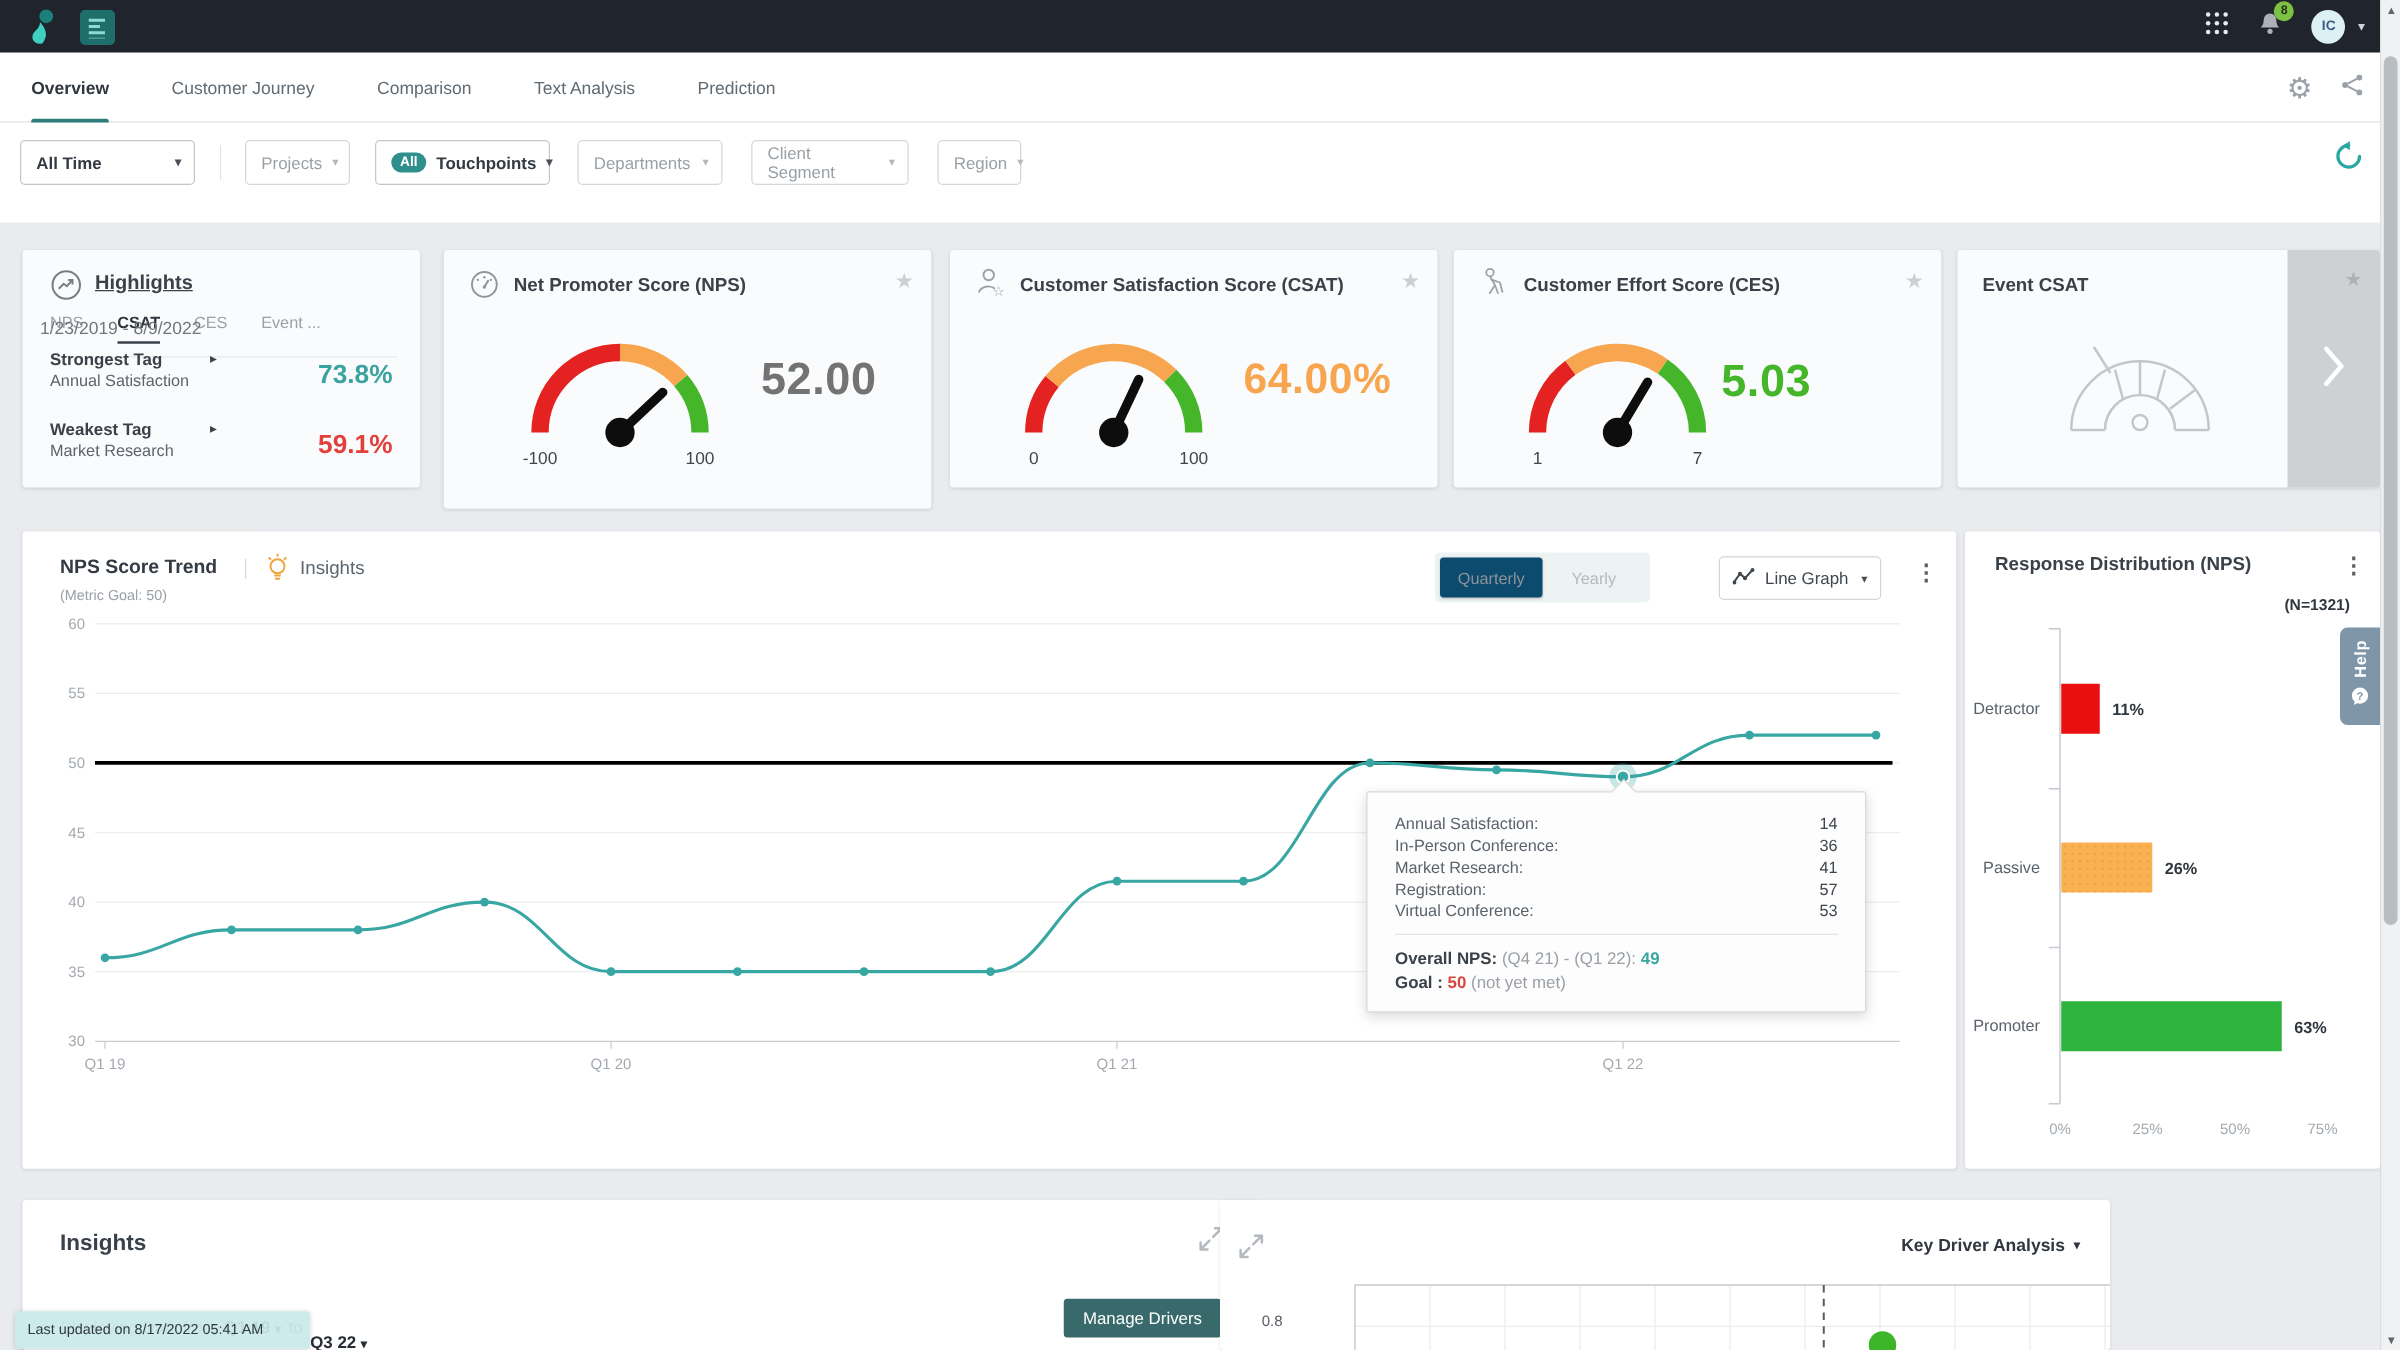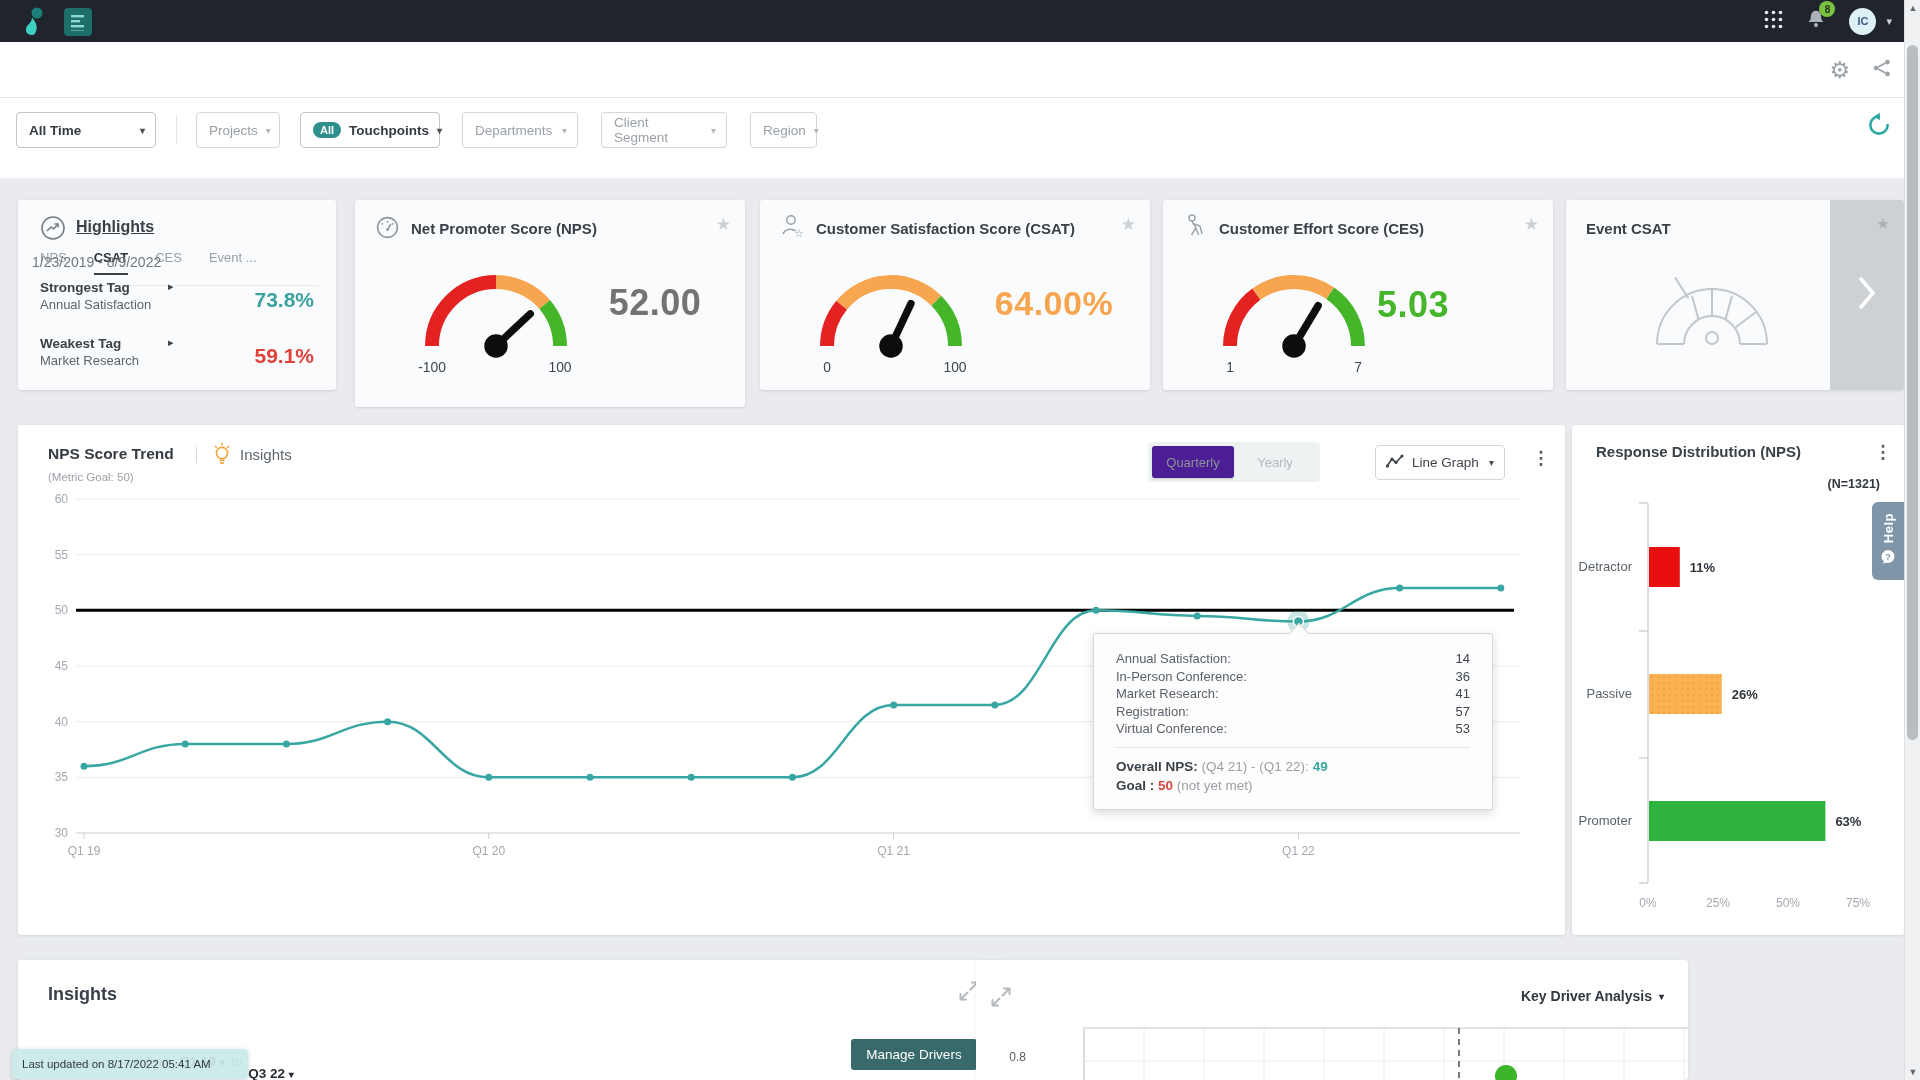--- a/index.html
+++ b/index.html
@@ -60,21 +60,21 @@
   .val { font-size:13px; font-weight:bold; fill:#2f363d; font-family:"Liberation Sans",sans-serif; }
 
   
   .trend-title { position:absolute; left:30px; top:20px; font-size:15.5px; font-weight:bold; color:#343b43; }
   .trend-sep { position:absolute; left:178px; top:22px; width:1px; height:16px; background:#d7dadd; }
   .trend-sub { position:absolute; left:30px; top:46px; font-size:11.5px; color:#9aa0a6; }
   .insights-lbl { position:absolute; left:222px; top:21px; font-size:15px; color:#5d6770; }
   .toggle-wrap { position:absolute; left:1130px; top:17px; width:172px; height:40px; background:#edf3f3; border-radius:4px;
                  display:flex; align-items:center; padding:4px; }
   .toggle-btn { flex:1; height:32px; display:flex; align-items:center; justify-content:center; font-size:13px; color:#b3b9be; border-radius:3px; }
-  .toggle-btn.active { background:#4c1d95; color:#8d9499; box-shadow:0 1px 2px rgba(0,0,0,.18); }
+  .toggle-btn.active { background:#0c4a6e; color:#8d9499; box-shadow:0 1px 2px rgba(0,0,0,.18); }
   .select-btn { position:absolute; left:1357px; top:20px; width:130px; height:35px; border:1px solid #d3d7da; border-radius:4px;
                 background:#fff; display:flex; align-items:center; padding:0 10px; gap:8px; font-size:13.5px; color:#3f464e; }
   .legend { position:absolute; left:0; top:452px; width:1547px; display:flex; justify-content:flex-end; gap:26px;
             padding-right:26px; font-size:12.5px; color:#3e454d; align-items:center; }
   .lg-item { display:flex; align-items:center; gap:7px; }
   .goal-swatch { width:24px; height:3.5px; background:#000; }
   .trend-swatch { width:24px; height:2.5px; background:#38a6a2; position:relative; }
   .trend-swatch::after { content:""; position:absolute; left:9px; top:-2.5px; width:7px; height:7px; border-radius:50%; background:#38a6a2; }
 
   
@@ -158,20 +158,38 @@
         <circle cx="12" cy="18.6" r="2.3" fill="#aab1b8"></circle>
       </svg>
       <span class="badge">8</span>
     </span>
     <span class="avatar">IC</span>
     <span class="nav-caret">▾</span>
   </div>
 </div>
 
 <div class="tabbar">
+  <div class="tabs">
+    <div class="tab active">
+        <span>Overview</span>
+        <span class="underline"></span>
+      </div>
+    <div class="tab">
+        <span>Customer Journey</span>
+      </div>
+    <div class="tab">
+        <span>Comparison</span>
+      </div>
+    <div class="tab">
+        <span>Text Analysis</span>
+      </div>
+    <div class="tab">
+        <span>Prediction</span>
+      </div>
+  </div>
   <div class="tab-icons">
     <span class="gear">⚙</span>
     <span>
       <svg width="20" height="22" viewBox="0 0 22 22">
         <circle cx="17" cy="4.5" r="2.6" fill="#9aa1a8"></circle>
           <circle cx="17" cy="17.5" r="2.6" fill="#9aa1a8"></circle>
           <circle cx="4.5" cy="11" r="2.6" fill="#9aa1a8"></circle>
         <line x1="6.8" y1="9.8" x2="14.8" y2="5.6" stroke="#9aa1a8" stroke-width="1.8"></line>
         <line x1="6.8" y1="12.2" x2="14.8" y2="16.4" stroke="#9aa1a8" stroke-width="1.8"></line>
       </svg>

